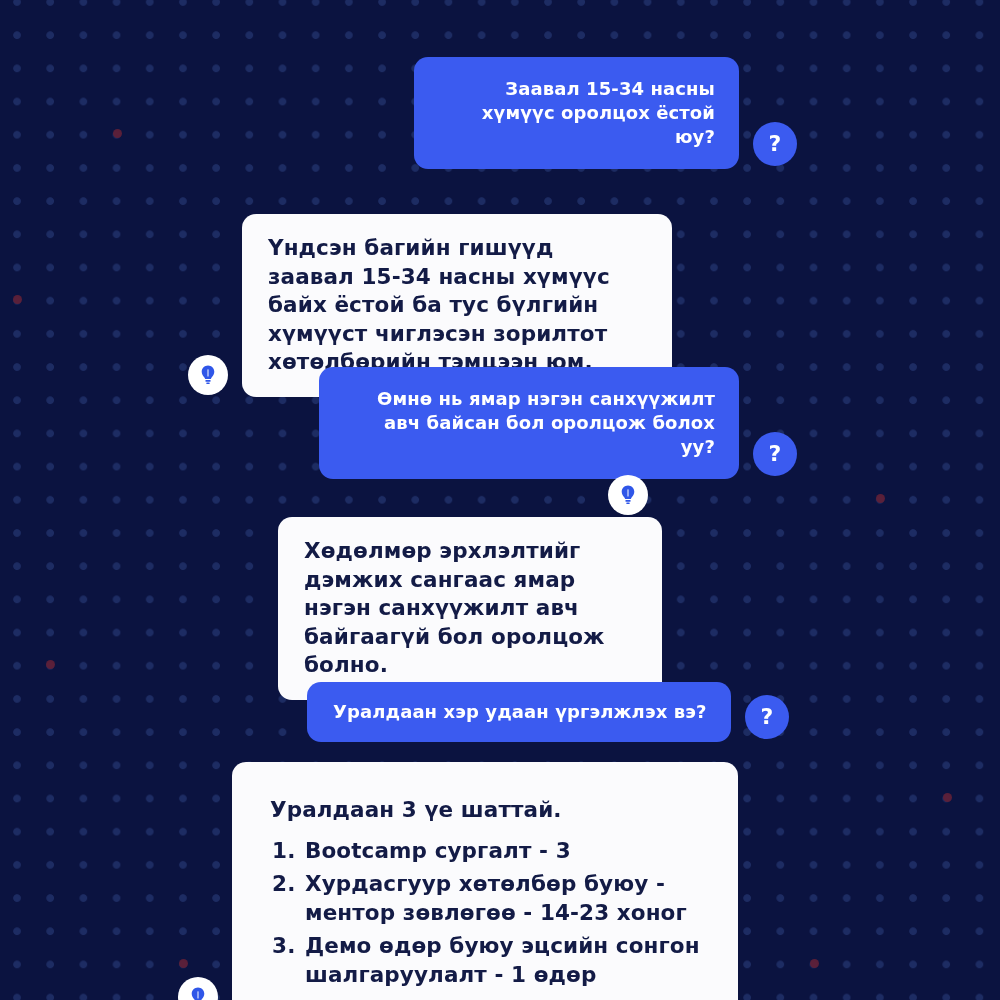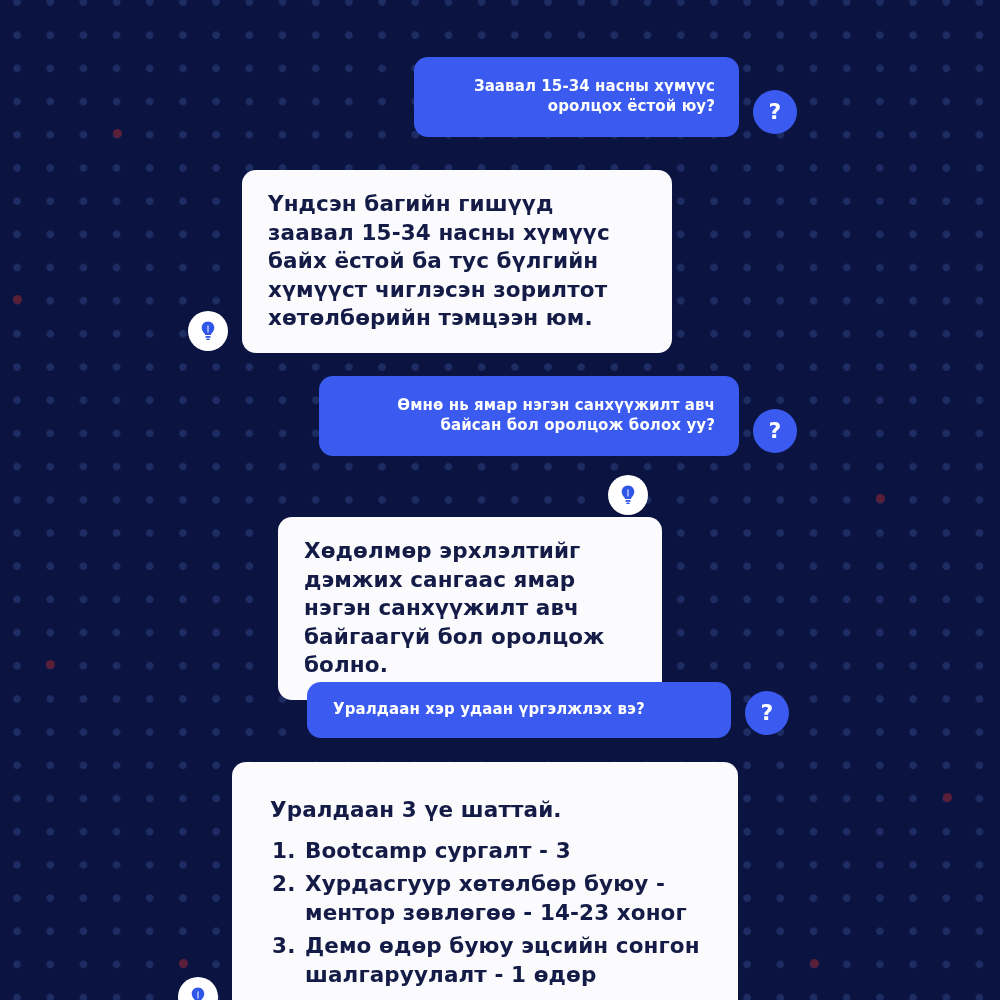--- a/index.html
+++ b/index.html
@@ -49,21 +49,21 @@
   
   .bubble {
     box-sizing: border-box;
     border-radius: 14px;
     line-height: 1.33;
     letter-spacing: 0.1px;
   }
   .bubble-q {
     background: #3b5bf0;
     color: #ffffff;
-    font-size: 15px;
+    font-size: 18px;
     font-weight: 700;
     text-align: right;
     padding: 20px 24px 20px 26px;
   }
   .bubble-a {
     background: #fbfbfd;
     color: #131b46;
     font-size: 21.5px;
     font-weight: 700;
     text-align: left;
@@ -129,24 +129,24 @@
 
   <div class="row row-a" style="left:188px; top:170px; width:520px;">
     <div class="badge-a">
       <svg width="24" height="24" viewBox="0 0 24 24" aria-hidden="true">
         <path d="M12 2.6c-3.5 0-6.3 2.8-6.3 6.2 0 2.3 1.2 3.9 2.3 5.2.6.7 1 1.3 1.1 2h5.8c.1-.7.5-1.3 1.1-2 1.1-1.3 2.3-2.9 2.3-5.2 0-3.4-2.8-6.2-6.3-6.2z" fill="#2f56e8"></path>
         <rect x="9.3" y="17.1" width="5.4" height="1.7" rx="0.8" fill="#2f56e8"></rect>
         <rect x="10.2" y="19.4" width="3.6" height="1.7" rx="0.8" fill="#2f56e8"></rect>
         <rect x="11.45" y="6.2" width="1.1" height="7.4" rx="0.5" fill="#ffffff" opacity="0.9"></rect>
       </svg>
     </div>
-    <div class="bubble bubble-a" style="width:430px;">Үндсэн багийн гишүүд заавал 15-34 насны хүмүүс байх ёстой ба тус бүлгийн хүмүүст чиглэсэн зорилтот хөтөлбөрийн тэмцээн юм.</div>
+    <div class="bubble bubble-a" style="width:430px;margin-top:44px;">Үндсэн багийн гишүүд заавал 15-34 насны хүмүүс байх ёстой ба тус бүлгийн хүмүүст чиглэсэн зорилтот хөтөлбөрийн тэмцээн юм.</div>
   </div>
 
-  <div class="row row-q" style="left:0; top:376px; width:797px;">
+  <div class="row row-q" style="left:0; top:367px; width:797px;">
     <div class="bubble bubble-q" style="width:420px;">Өмнө нь ямар нэгэн санхүүжилт авч байсан бол оролцож болох уу?</div>
     <div class="badge-q">?</div>
   </div>
 
   <div class="row row-a" style="left:182px; top:475px; width:480px;flex-direction:column;">
     <div class="badge-a">
       <svg width="24" height="24" viewBox="0 0 24 24" aria-hidden="true">
         <path d="M12 2.6c-3.5 0-6.3 2.8-6.3 6.2 0 2.3 1.2 3.9 2.3 5.2.6.7 1 1.3 1.1 2h5.8c.1-.7.5-1.3 1.1-2 1.1-1.3 2.3-2.9 2.3-5.2 0-3.4-2.8-6.2-6.3-6.2z" fill="#2f56e8"></path>
         <rect x="9.3" y="17.1" width="5.4" height="1.7" rx="0.8" fill="#2f56e8"></rect>
         <rect x="10.2" y="19.4" width="3.6" height="1.7" rx="0.8" fill="#2f56e8"></rect>

